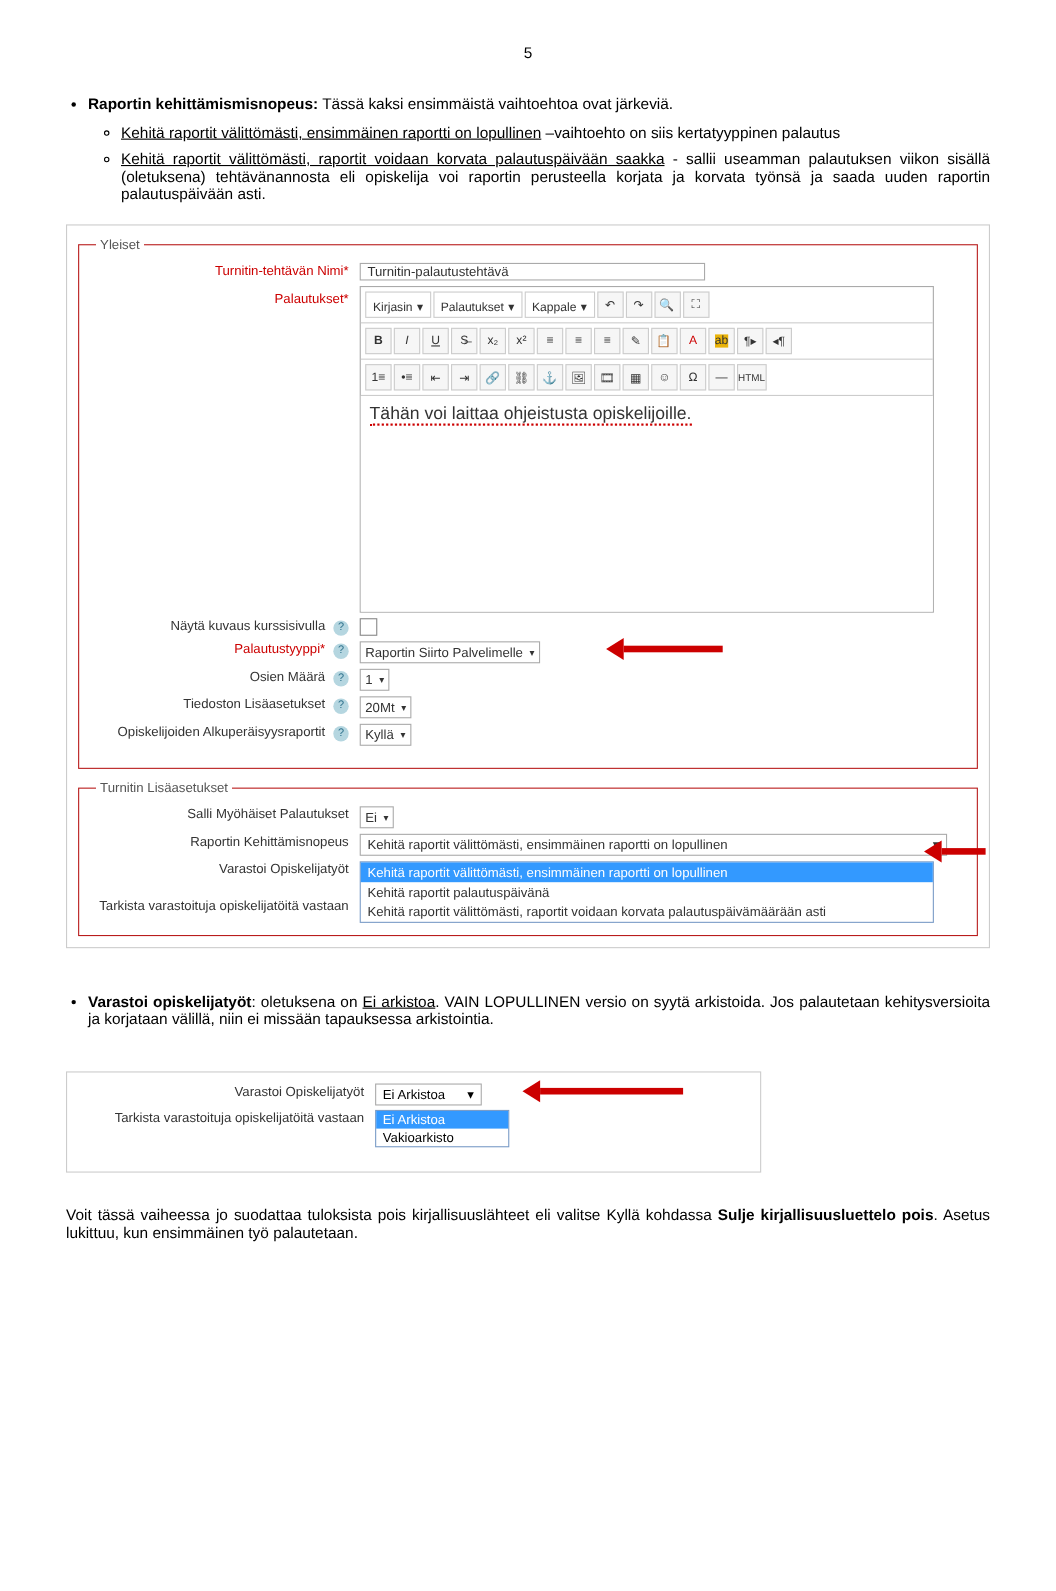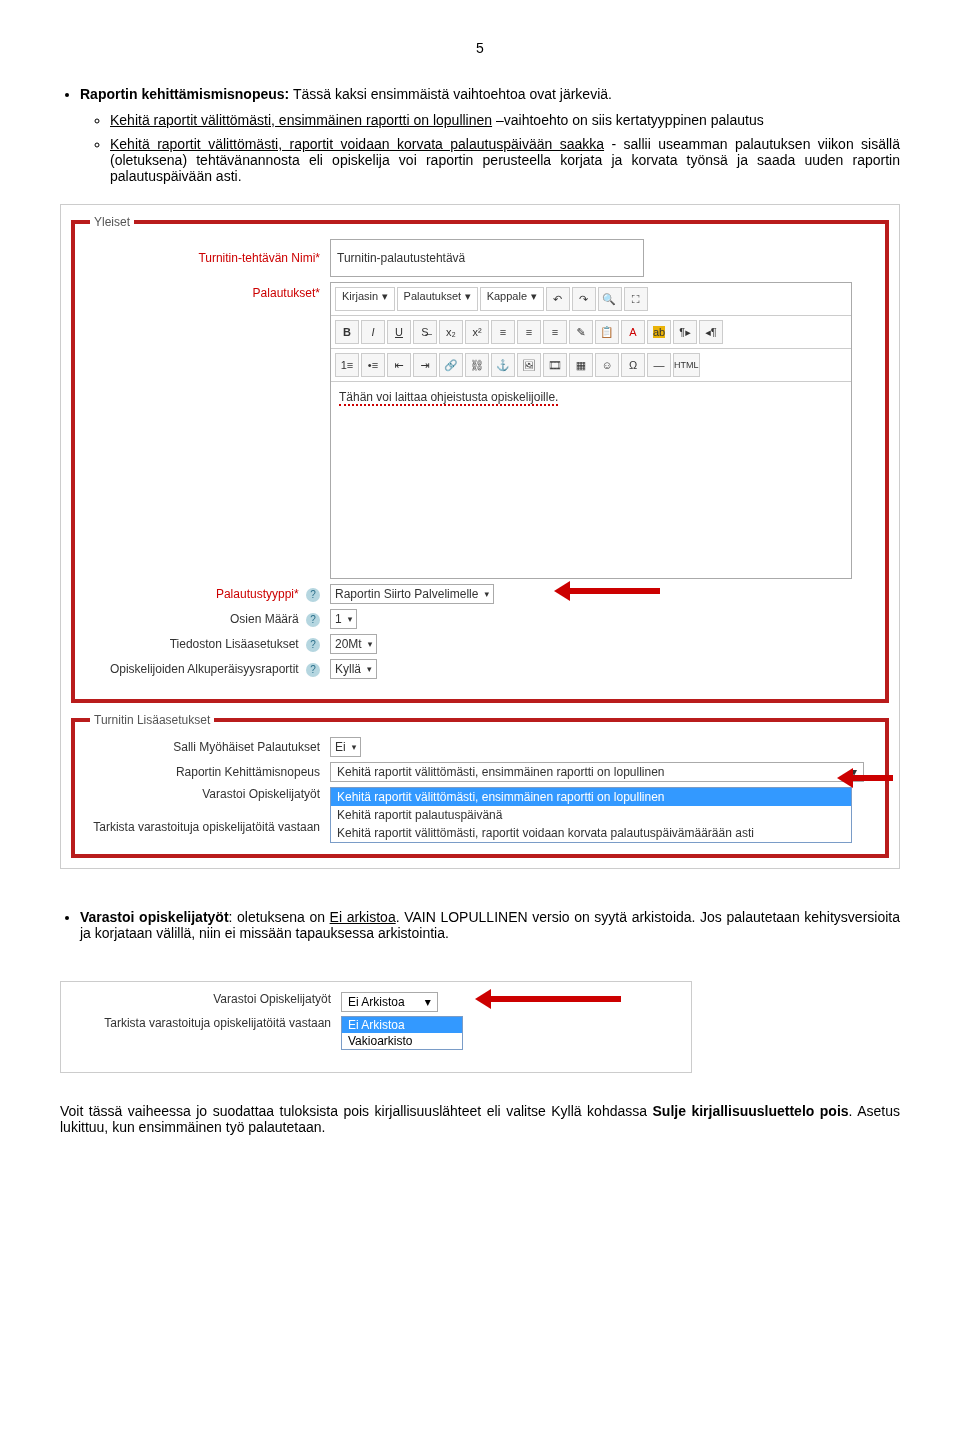--- a/index.html
+++ b/index.html
@@ -35,47 +35,46 @@
 
   
   .screenshot1 {
     border: 1px solid #ccc;
     margin: 20px 0 40px 0;
     font-size: 12px;
     color: #333;
     position: relative;
   }
   fieldset {
-    border: 4px solid #b91c1c;
+    border: 1px solid #b91c1c;
     margin: 10px;
     padding: 10px 15px 15px 15px;
   }
   legend { color: #555; font-size: 12px; padding: 0 4px; }
 
   .form-row {
     display: flex;
-    align-items: center;
     margin-bottom: 5px;
   }
   .form-label {
     width: 230px;
     text-align: right;
     padding-right: 10px;
     font-size: 12px;
   }
   .form-label .req { color: #c00; }
   .form-label.red { color: #c00; }
   .form-control {
     flex: 1;
     position: relative;
   }
   .text-input {
     border: 1px solid #aaa;
     background: #fff;
-    padding: 11px 6px;
+    padding: 0 6px;
     font-size: 12px;
     width: 300px;
   }
   .select-input {
     border: 1px solid #aaa;
     background: #fff;
     padding: 2px 4px;
     font-size: 12px;
     display: inline-flex;
     align-items: center;
@@ -116,27 +115,27 @@
     justify-content: center;
     font-size: 11px;
     color: #333;
   }
   .tb-drop {
     border: 1px solid #ccc;
     background: #fff;
     padding: 2px 6px;
     font-size: 11px;
     display: inline-flex;
-    align-items: flex-start;
+    align-items: flex-end;
     gap: 4px;
   }
   .editor-body {
     min-height: 180px;
     padding: 8px;
-    font-size: 12px;
+    font-size: 16px;
     background: #fff;
   }
   .editor-body .redwave {
     border-bottom: 2px dotted #c00;
   }
   .editor-footer {
     border-top: 1px solid #ccc;
     background: #f1f1f1;
     padding: 4px 8px;
     font-size: 11px;
@@ -338,20 +337,29 @@
             <div class="tb-btn">—</div>
             <div class="tb-btn" style="font-size:9px;">HTML</div>
           </div>
           <div class="editor-body">
             <span class="redwave">Tähän voi laittaa ohjeistusta opiskelijoille.</span>
           </div>
         </div>
       </div>
     </div>
 
+    <div class="form-row">
+      <div class="form-label">
+        <span>Näytä kuvaus kurssisivulla</span>
+        <span class="help-icon">?</span>
+      </div>
+      <div class="form-control">
+        <div style="width:14px;height:14px;border:1px solid #888;background:#fff;"></div>
+      </div>
+    </div>
 
     <div class="form-row" style="position:relative;">
       <div class="form-label red">
         <span>Palautustyyppi</span><span class="req">*</span>
         <span class="help-icon">?</span>
       </div>
       <div class="form-control">
         <div class="select-input">
           <span>Raportin Siirto Palvelimelle</span>
           <span class="caret">▾</span>

